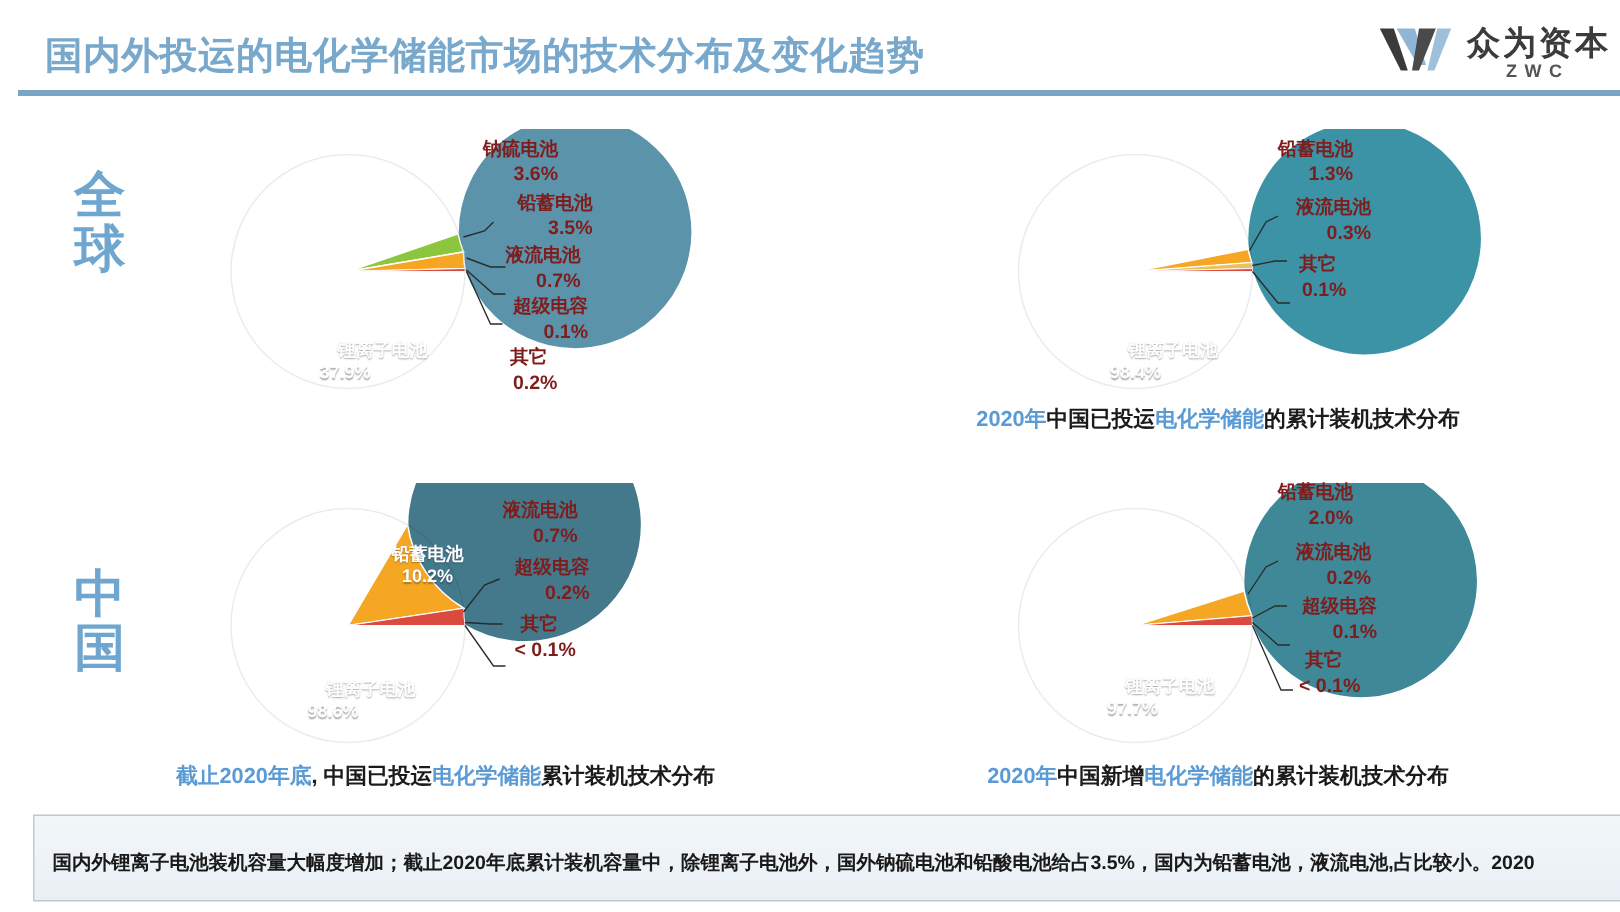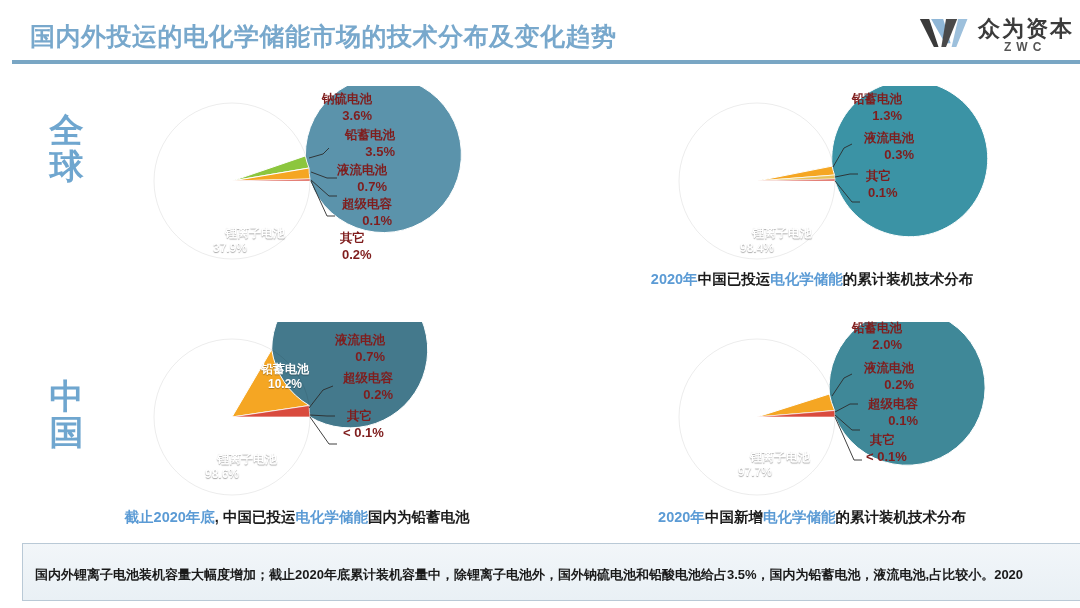--- a/index.html
+++ b/index.html
@@ -251,21 +251,21 @@
       <span class="cn">超级电容</span>
       <span class="vl" style="margin-left:8px;">0.2%</span>
     </div>
     <div class="callout" style="left:210px; top:86px;">
       <span class="cn">其它</span>
       <span class="vl" style="margin-left:-4px;">&lt; 0.1%</span>
     </div>
   </div>
 
   <div class="caption" style="left:70px; top:508px; width:430px;">
-    <span class="hl">截止2020年底</span><span>, 中国已投运</span><span class="hl">电化学储能</span><span>国内为铅蓄电池</span>
+    <span class="hl">截止2020年底</span><span>, 中国已投运</span><span class="hl">电化学储能</span><span>累计装机技术分布</span>
   </div>
 
   <div class="chart-block" style="left:650px; top:322px;">
     <div class="pie-wrap">
       <svg class="pie-svg" width="330" height="190" viewBox="0 0 330 190">
         <path d="M95,95 L173,95 A78,78 0 1,0 167.4,72.0 Z" fill="#3f8898" stroke="#ffffff" stroke-width="1"></path>
         <path d="M95,95 L167.4,72.0 A78,78 0 0,0 172.6,88.5 Z" fill="#f5a623" stroke="#ffffff" stroke-width="1"></path>
         <path d="M95,95 L172.6,88.5 A78,78 0 0,0 173,95 Z" fill="#d94b3e" stroke="#ffffff" stroke-width="0.6"></path>
         <circle cx="95" cy="95" r="78" fill="none" stroke="rgba(0,0,0,0.08)" stroke-width="1"></circle>
       </svg>

